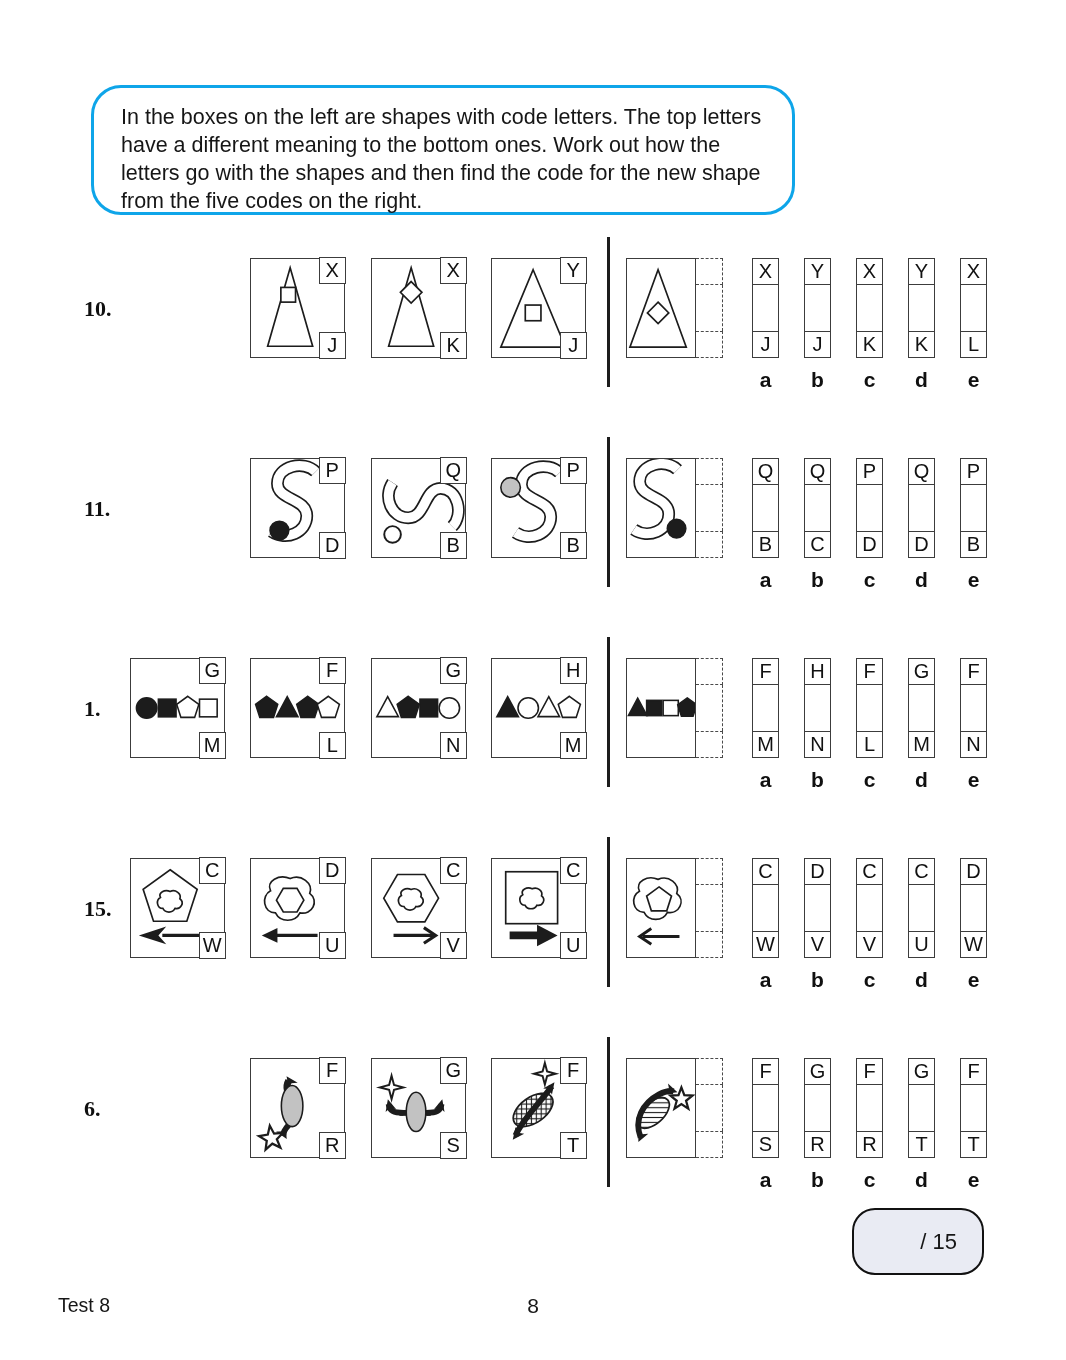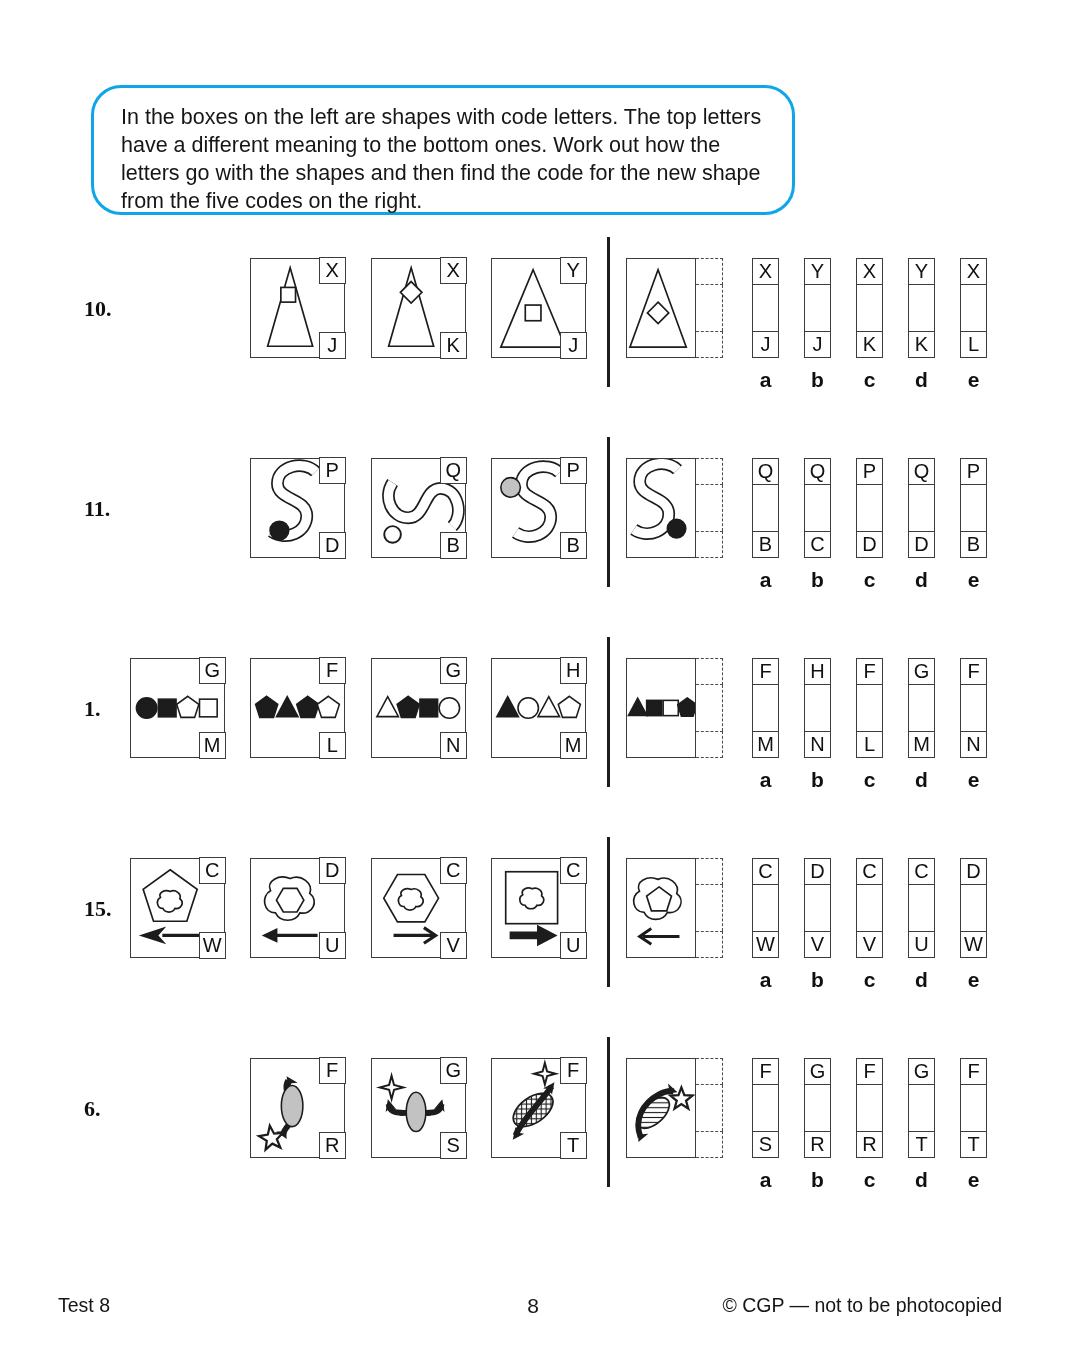--- a/index.html
+++ b/index.html
@@ -475,19 +475,21 @@
         <div class="optlabel" style="left: 908px;">d</div>
         <div class="optcol" style="left: 960px;">
           <div class="optcell">F</div>
           <div class="optspacer"></div>
           <div class="optcell">T</div>
         </div>
         <div class="optlabel" style="left: 960px;">e</div>
       </div>
     </div>
 
+  <div class="score-box">
+    <span>/ 15</span>
+  </div>
 
   <div class="footer">
     <span class="f-left">Test 8</span>
     <span class="f-page">8</span>
-    <span class="f-right">© CGP — not to be photocopied</span>
   </div>
 </div>
 
 </body></html>

